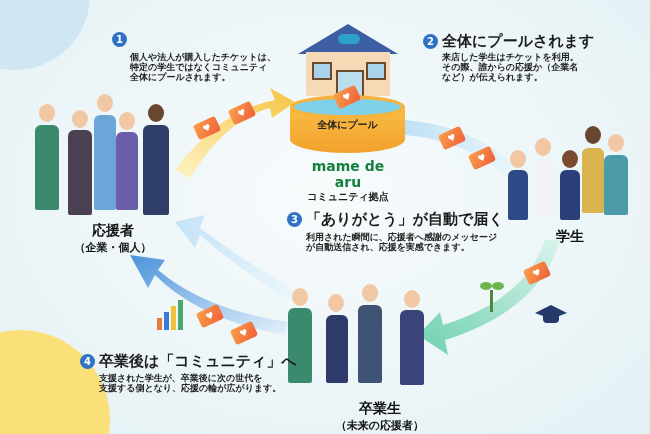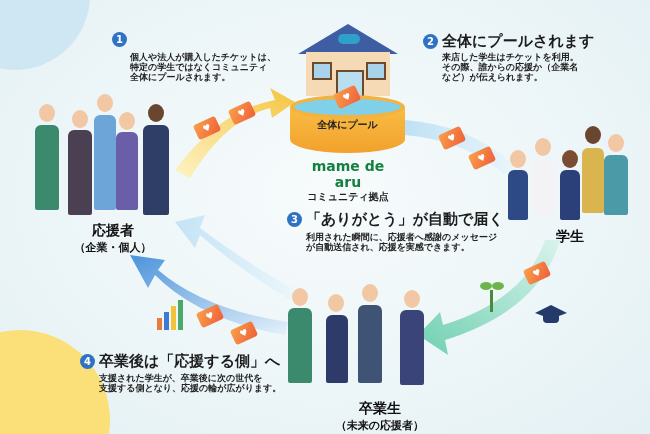--- a/index.html
+++ b/index.html
@@ -181,16 +181,16 @@
 
 <div class="step-title" style="left:287px;top:210px;">
   <span class="num">3</span>
   <span>「ありがとう」が自動で届く</span>
 </div>
 <div class="step-desc" style="left:306px;top:232px;">利用された瞬間に、応援者へ感謝のメッセージ
 が自動送信され、応援を実感できます。</div>
 
 <div class="step-title" style="left:80px;top:352px;">
   <span class="num">4</span>
-  <span>卒業後は「応援する側」へ</span>
+  <span>卒業後は「コミュニティ」へ</span>
 </div>
 <div class="step-desc" style="left:99px;top:373px;">支援された学生が、卒業後に次の世代を
 支援する側となり、応援の輪が広がります。</div>
 
 </body></html>

